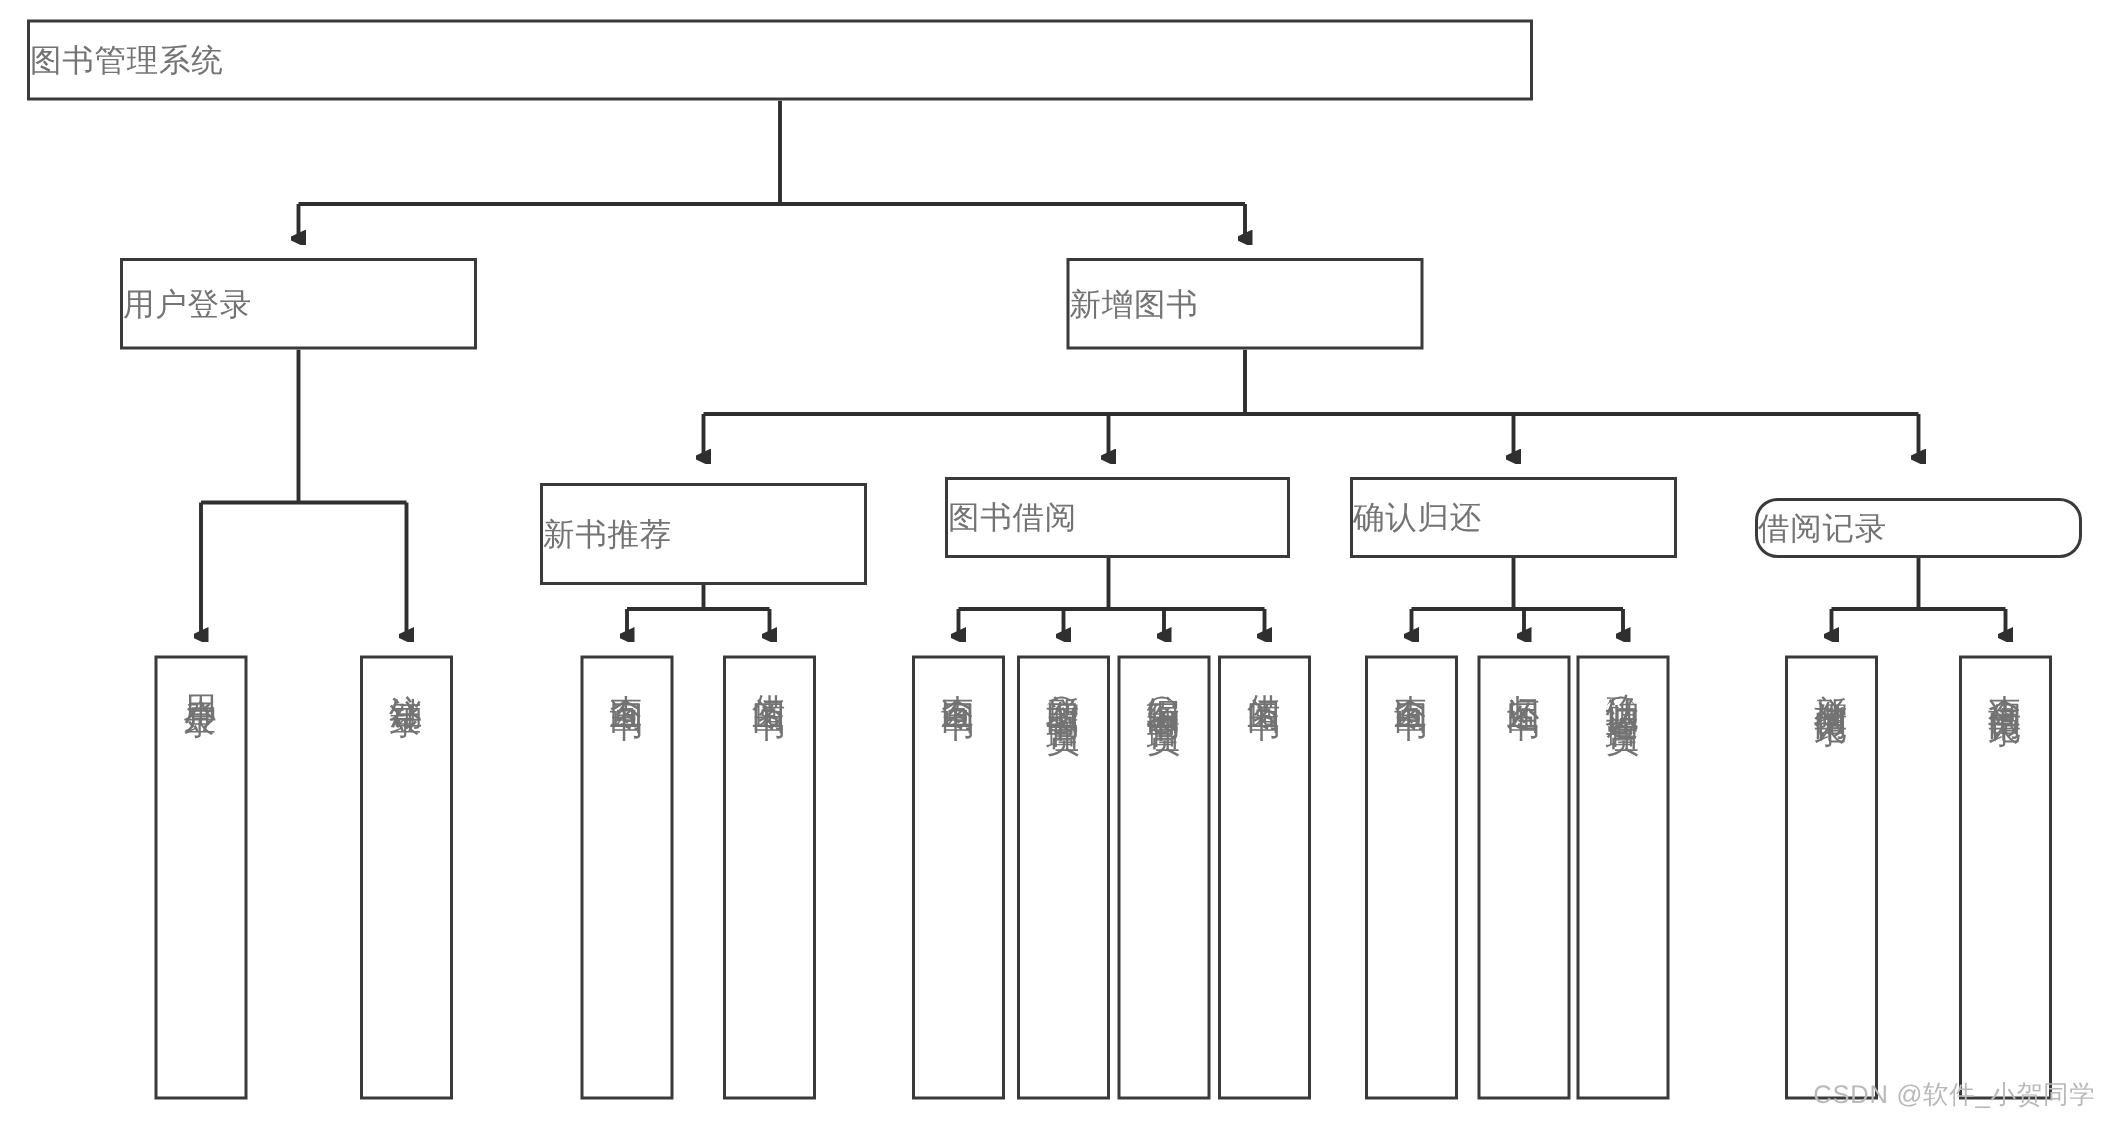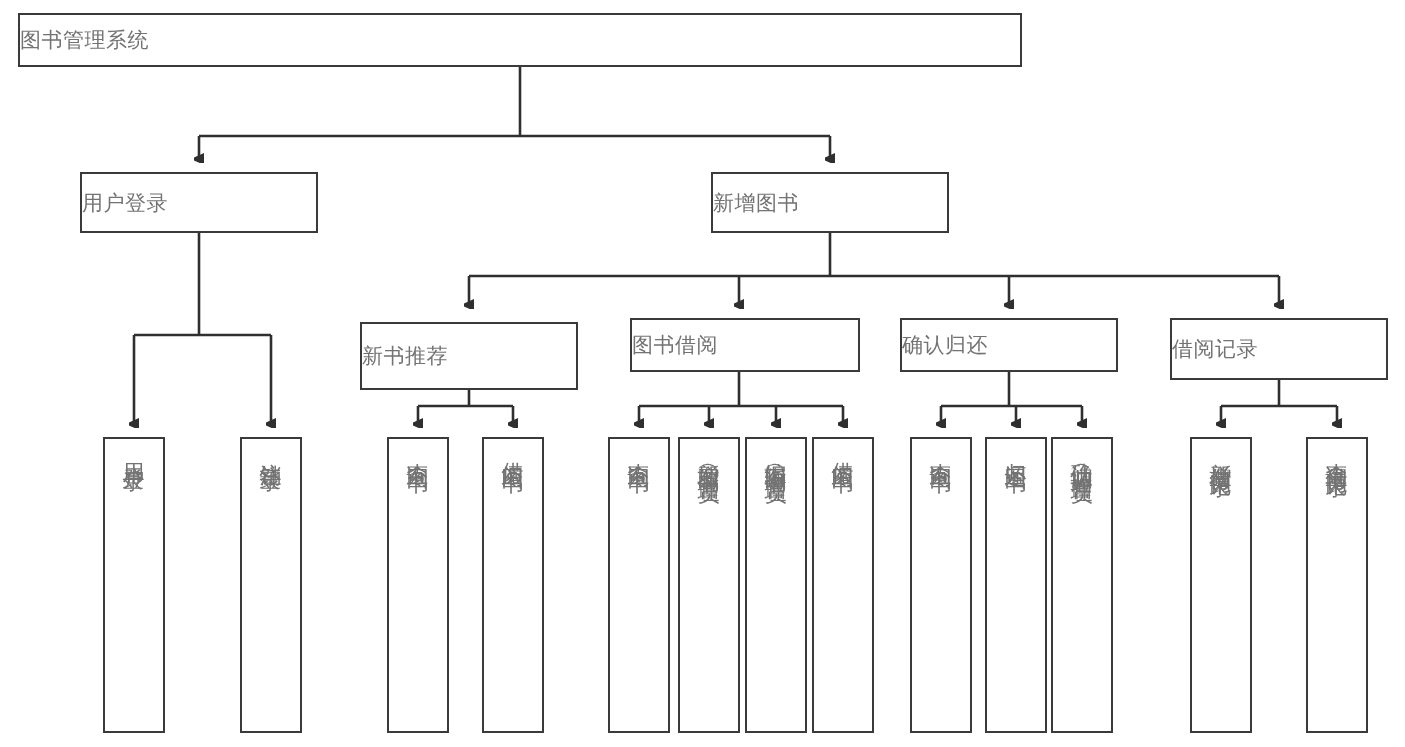--- a/index.html
+++ b/index.html
@@ -121,21 +121,21 @@
       </div>
       <div class="node horiz" style="left: 360px; top: 322px; width: 218px; height: 68px;">
         <span class="htext">新书推荐</span>
       </div>
       <div class="node horiz" style="left: 630px; top: 318px; width: 230px; height: 54px;">
         <span class="htext">图书借阅</span>
       </div>
       <div class="node horiz" style="left: 900px; top: 318px; width: 218px; height: 54px;">
         <span class="htext">确认归还</span>
       </div>
-      <div class="node horiz" style="left: 1170px; top: 318px; width: 218px; height: 62px;">
+      <div class="node horiz" style="left: 1170px; top: 332px; width: 218px; height: 40px; border-radius: 15px;">
         <span class="htext">借阅记录</span>
       </div>
       <div class="node vert" style="left: 103px; top: 437px; width: 62px; height: 296px;">
         <span class="vtext">用户登录</span>
       </div>
       <div class="node vert" style="left: 240px; top: 437px; width: 62px; height: 296px;">
         <span class="vtext">注销登录</span>
       </div>
       <div class="node vert" style="left: 387px; top: 437px; width: 62px; height: 296px;">
         <span class="vtext">查询图书</span>
@@ -165,13 +165,14 @@
         <span class="vtext">确认归还（管理员）</span>
       </div>
       <div class="node vert" style="left: 1190px; top: 437px; width: 62px; height: 296px;">
         <span class="vtext">新增借阅记录</span>
       </div>
       <div class="node vert" style="left: 1306px; top: 437px; width: 62px; height: 296px;">
         <span class="vtext">查询借阅记录</span>
       </div>
     </div>
 
+  <div id="watermark">CSDN @软件_小贺同学</div>
 </div>
 
 </body></html>

